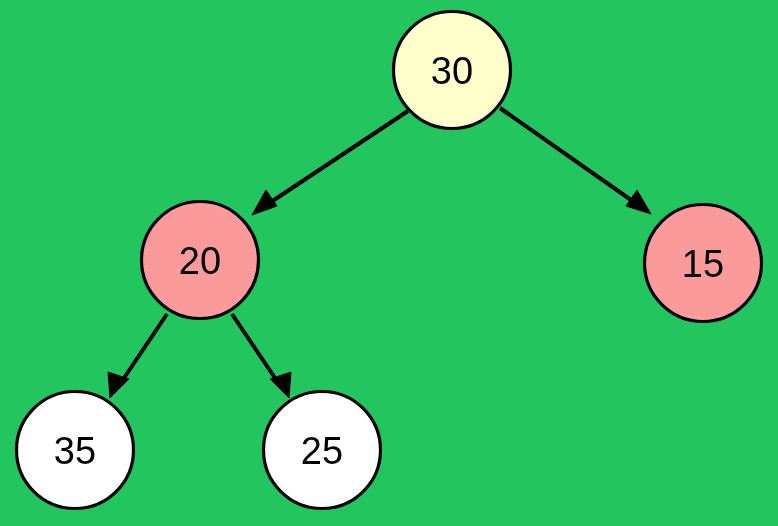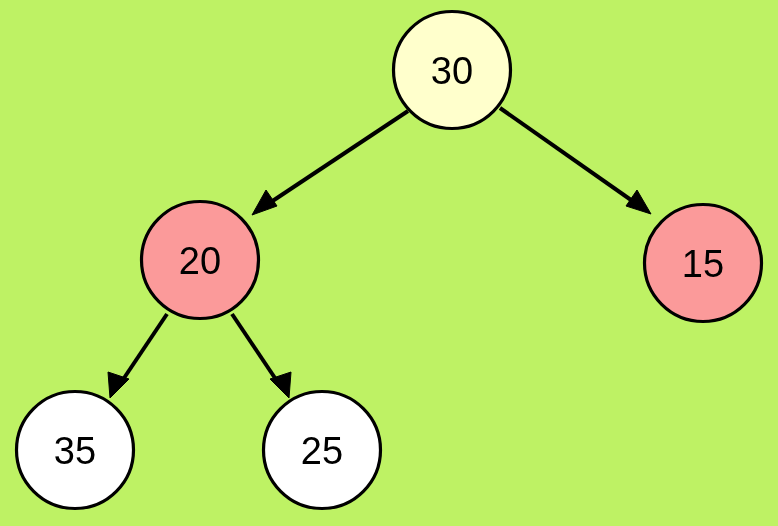--- a/index.html
+++ b/index.html
@@ -8,21 +8,21 @@
     padding: 0;
     background: #ffffff;
   }
   body {
     font-family: "Liberation Sans", sans-serif;
   }
   #diagram-canvas {
     position: relative;
     width: 778px;
     height: 526px;
-    background: #bef264;
+    background: #22c55e;
     overflow: hidden;
   }
   #graph-svg {
     position: absolute;
     top: 0;
     left: 0;
     width: 778px;
     height: 526px;
     display: block;
   }

